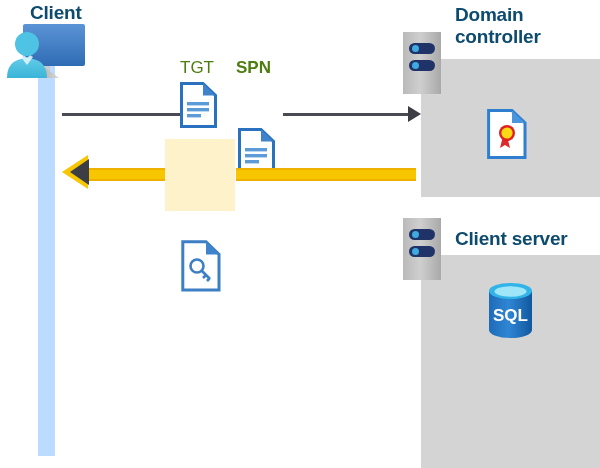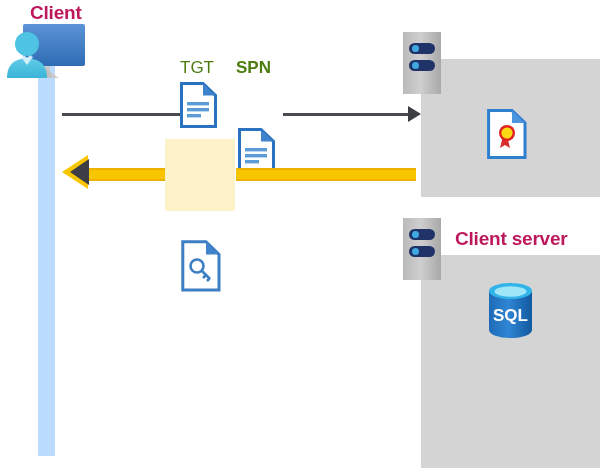--- a/index.html
+++ b/index.html
@@ -4,21 +4,21 @@
 <style>
   html,body{margin:0;padding:0;background:#ffffff;}
   body{width:600px;height:468px;overflow:hidden;
        font-family:"Liberation Sans", sans-serif;}
   #stage{position:relative;width:600px;height:468px;background:#fff;}
 
   .abs{position:absolute;}
 
   
   .title{
-    font-weight:bold;color:#be185d;letter-spacing:-0.2px;
+    font-weight:bold;color:#0c4a6e;letter-spacing:-0.2px;
   }
   #client-title{left:30px;top:2px;font-size:19px;}
   #dc-title{left:455px;top:4px;font-size:19px;line-height:22px;width:140px;}
   #linux-title{left:455px;top:228px;font-size:19px;}
 
   
   #lifeline{left:38px;top:62px;width:17px;height:394px;background:#bcdcff;}
 
   
   #client-icon{left:5px;top:22px;width:86px;height:62px;}
@@ -168,20 +168,21 @@
 
   <div class="abs panel" id="dc-panel"></div>
   <div class="abs rack" id="dc-rack">
     <span class="slot s1">
         <i></i>
       </span>
     <span class="slot s2">
         <i></i>
       </span>
   </div>
+  <div class="abs title" id="dc-title">Domain controller</div>
 
   <div class="abs" id="cert-doc">
     <svg width="40" height="50" viewBox="0 0 40 50" xmlns="http://www.w3.org/2000/svg">
       <path d="M1.6 1.6 H25 L38 14 V48.4 H1.6 Z" fill="#ffffff" stroke="#2f7fd1" stroke-width="3"></path>
       <path d="M25 1.6 L38 14 H25 Z" fill="#4a95dd"></path>
       <path d="M16 27 l-3 12 l5 -3 l5 3 l-3 -12 z" fill="#d92b2b"></path>
       <circle cx="20" cy="24" r="8" fill="#e02020"></circle>
       <circle cx="20" cy="24" r="5.6" fill="#fbd914"></circle>
     </svg>
   </div>

